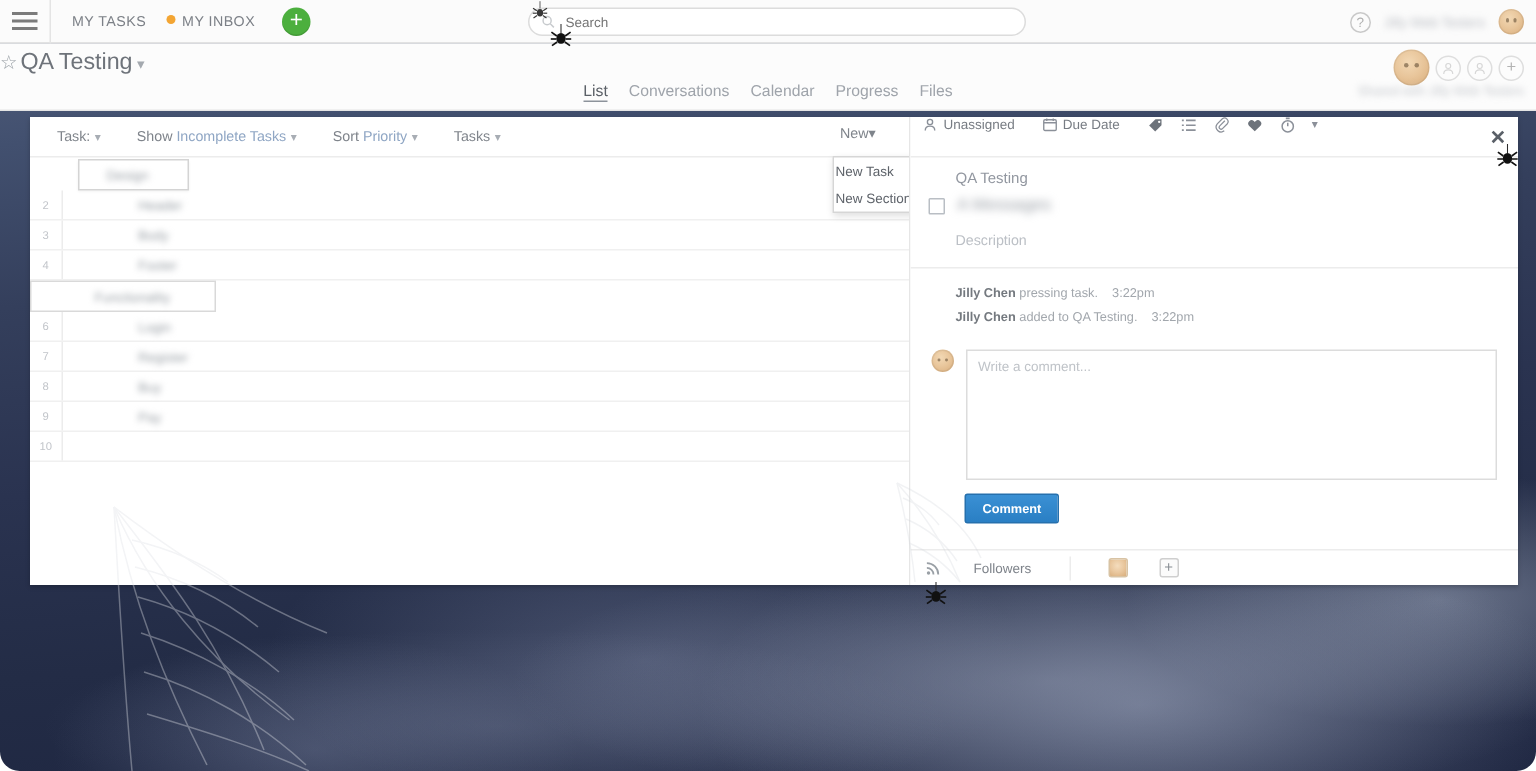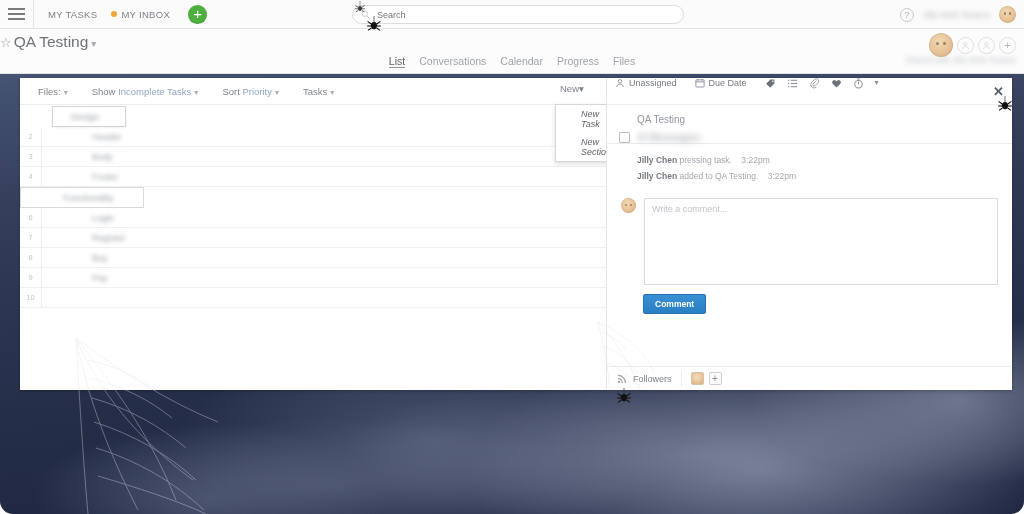--- a/index.html
+++ b/index.html
@@ -161,22 +161,22 @@
   .newbtn {
     position:absolute; left: 540px; top: 5px;
     font-size: 9.5px; color:#7f848b; cursor:pointer;
   }
   .newmenu {
     position:absolute; left: 535px; top: 26px; width: 70px;
     background:#fff; border:1px solid #d6d6d6;
     box-shadow: 0 2px 5px rgba(0,0,0,.13); z-index: 60;
   }
   .newmenu div {
-    font-size: 9px; color:#5e636a; padding: 4px 25px; cursor:pointer;
-    display:flex; justify-content:space-between; align-items:center;font-style:italic;
+    font-size: 9px; color:#5e636a; padding: 4px 1px; cursor:pointer;
+    display:flex; justify-content:space-between; align-items:center;
   }
   .newmenu .kb { color:#b5b9be; font-size:8px; }
 
   
   .rows { position:relative; }
   .row {
     height: 20px; border-bottom:1px solid #f0f0f0;
     display:flex; align-items:center; position:relative;
   }
   .rownum {
@@ -242,21 +242,21 @@
   .commentbtn {
     margin: 9px 0 0 36px; display:inline-block;
     background: linear-gradient(#3a90d4, #2a7fc4);
     color:#fff; font-size: 8.5px; font-weight: bold;
     padding: 4px 11px; border-radius: 2px; cursor:pointer;
     border: 1px solid #2670ad;
   }
   .followersbar {
     position:absolute; left:0; bottom:0; width:100%; height: 24px;
     border-top:1px solid #ececec; display:flex; align-items:center;
-    padding-left: 10px; gap: 5px;
+    padding-left: 10px; gap: 21px;
   }
   .rss { display:flex; align-items:center; justify-content:center; }
   .followlabel { font-size: 9px; color:#7e838a; }
   .fsep { width:1px; height:16px; background:#ececec; margin: 0 4px; }
   .favatar {
     width: 13px; height: 13px; border-radius: 2px;
     background: radial-gradient(circle at 45% 38%, #f4dcbd 0%, #e9c79e 50%, #d8ad7b 100%);
     border:1px solid #d8c3a4;
   }
   .fplus {
@@ -352,21 +352,21 @@
     </div>
     <div class="memberblur">Shared with Jilly Web Testers</div>
   </div>
 
   <div class="appcard">
 
     <div class="listpane">
 
       <div class="listtoolbar">
         <div class="tbitem">
-          <span>Files:</span><span class="cv">▾</span>
+          <span>Task:</span><span class="cv">▾</span>
         </div>
         <div class="tbitem">
           <span>Show</span>
           <span class="val">Incomplete Tasks</span><span class="cv">▾</span>
         </div>
         <div class="tbitem">
           <span>Sort</span>
           <span class="val">Priority</span><span class="cv">▾</span>
         </div>
         <div class="tbitem">
@@ -491,20 +491,21 @@
         <div class="closex">✕</div>
       </div>
 
       <div class="dt-project">QA Testing</div>
 
       <div class="dt-taskrow">
         <div class="dt-check"></div>
         <div class="dt-taskname">A Messages</div>
       </div>
 
+      <div class="dt-desc">Description</div>
       <div class="dt-divider"></div>
 
       <div class="dt-activity">
         <div>
           <b>Jilly Chen</b>
           <span>pressing task.</span>
           <span class="tm">3:22pm</span>
         </div>
         <div>
           <b>Jilly Chen</b>

